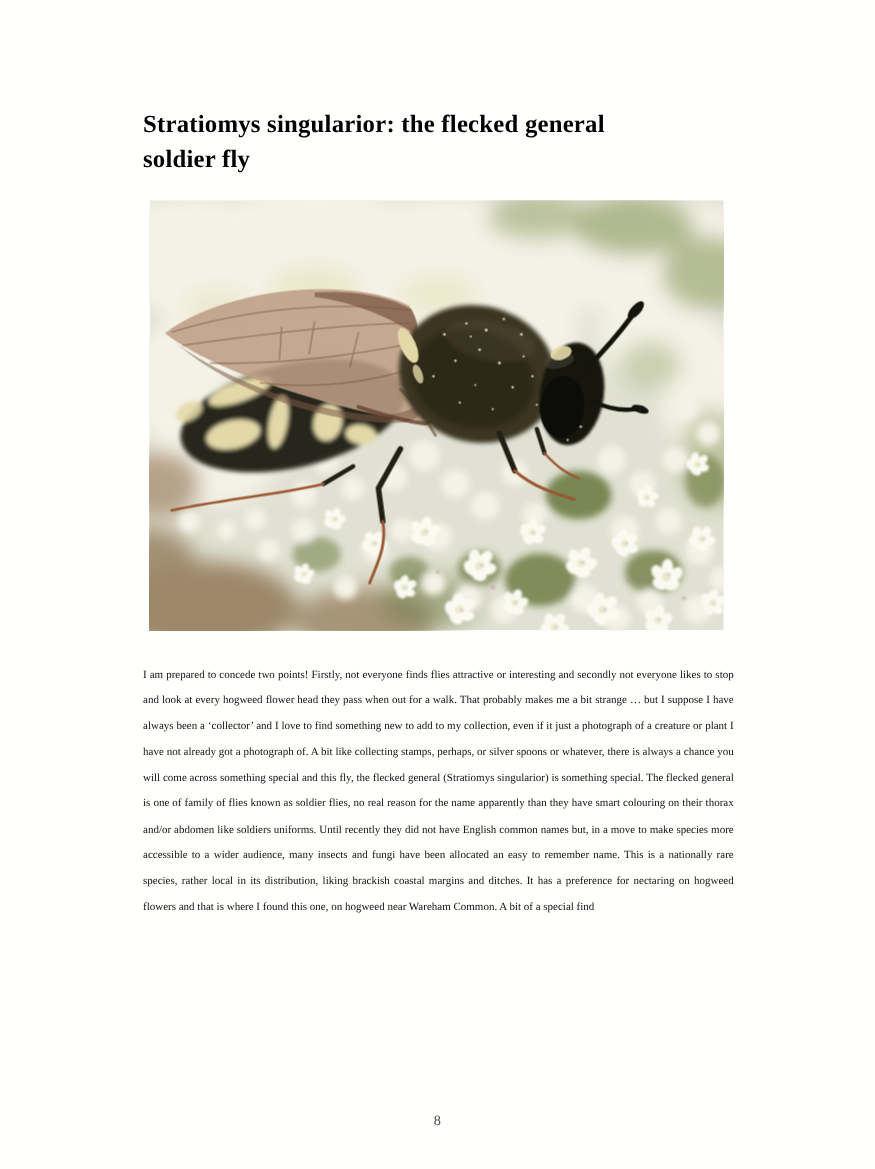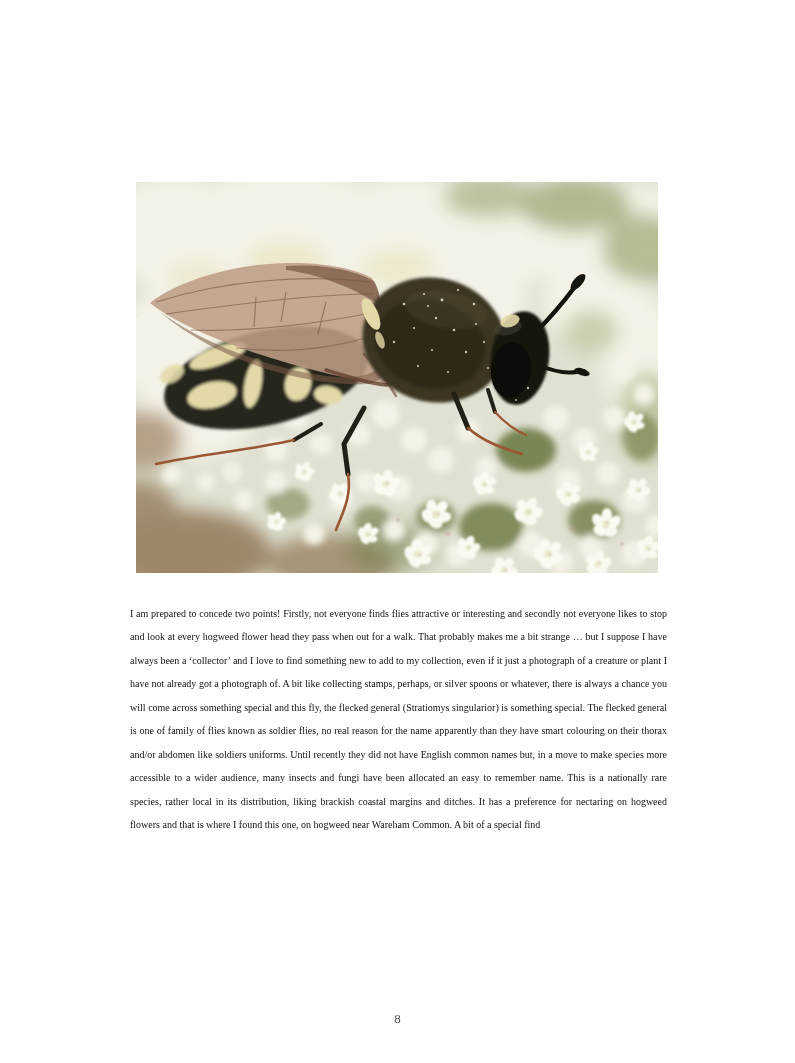--- a/index.html
+++ b/index.html
@@ -53,20 +53,24 @@
   .ph-legdark    { stroke:var(--c-leg-dark,#221f16); }
   .ph-legred     { stroke:var(--c-leg-red,#9a5731); }
   .ph-speckle    { fill:var(--c-speckle,#e8e4d2); }
   .ph-anten      { stroke:var(--c-head-black,#15150f); }
 </style>
 </head>
 <body>
 
 <div class="page">
 
+  <h1 class="doc-title">
+    <span>Stratiomys singularior: the flecked general</span>
+    <span>soldier fly</span>
+  </h1>
 
   <figure class="photo-figure">
     <svg viewBox="0 0 522 391" role="img" xmlns="http://www.w3.org/2000/svg" aria-label="Close-up photograph of a flecked general soldier fly (dark fuzzy thorax, black abdomen with cream flecks, folded brown wings, black antennae, reddish-brown legs) nectaring on a head of small white hogweed flowers with blurred green foliage and brown earth patches">
       <defs>
         <filter id="f-heavy" x="-40%" y="-40%" width="180%" height="180%">
             <feGaussianBlur stdDeviation="9"></feGaussianBlur>
           </filter>
         <filter id="f-med" x="-40%" y="-40%" width="180%" height="180%">
             <feGaussianBlur stdDeviation="3.5"></feGaussianBlur>
           </filter>

